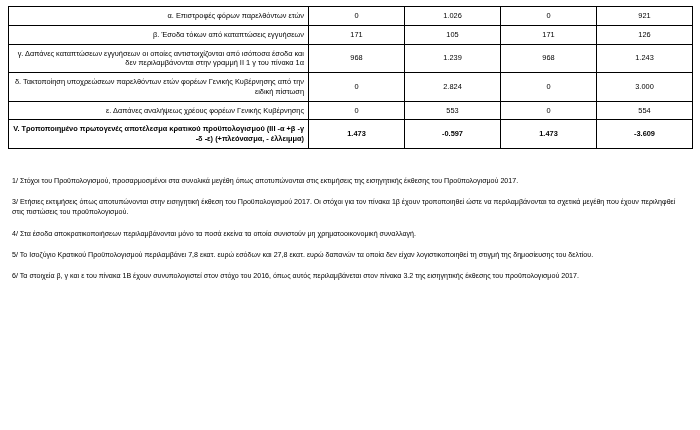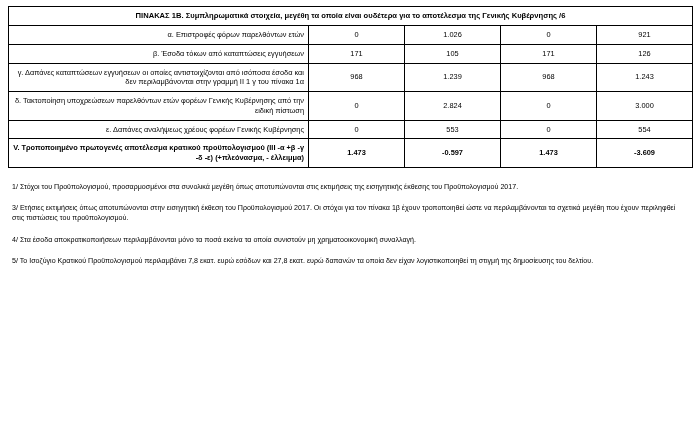--- a/index.html
+++ b/index.html
@@ -43,21 +43,21 @@
     text-align: right;
   }
   .num {
     text-align: center;
     white-space: nowrap;
   }
   .bold {
     font-weight: bold;
   }
   .notes {
-    margin-top: 14px;
+    margin-top: 27px;
     padding: 0 4px;
   }
   .note {
     font-size: 7.1px;
     line-height: 1.45;
     margin-bottom: 11px;
     text-align: left;
   }
   .note:last-child { margin-bottom: 0; }
   .col-desc { width: 300px; }
@@ -70,23 +70,20 @@
 
   <table class="maintable">
     <colgroup>
       <col class="col-desc">
       <col class="col-n">
       <col class="col-n">
       <col class="col-n">
       <col class="col-n">
     </colgroup>
     <tbody>
-      <tr>
-        <td class="title-cell" colspan="5">ΠΙΝΑΚΑΣ 1Β. Συμπληρωματικά στοιχεία, μεγέθη τα οποία είναι ουδέτερα για το αποτέλεσμα της Γενικής Κυβέρνησης   /6</td>
-      </tr>
 
       <tr>
         <td class="desc">α. Επιστροφές φόρων παρελθόντων ετών</td>
         <td class="num">0</td>
         <td class="num">1.026</td>
         <td class="num">0</td>
         <td class="num">921</td>
       </tr>
 
       <tr>
@@ -130,15 +127,16 @@
       </tr>
 
     </tbody>
   </table>
 
   <div class="notes">
     <div class="note">1/ Στόχοι του Προϋπολογισμού, προσαρμοσμένοι στα συνολικά μεγέθη όπως αποτυπώνονται στις εκτιμήσεις της εισηγητικής έκθεσης του Προϋπολογισμού 2017.</div>
     <div class="note">3/ Ετήσιες εκτιμήσεις όπως αποτυπώνονται στην εισηγητική έκθεση του Προϋπολογισμού 2017. Οι στόχοι για τον πίνακα 1β έχουν τροποποιηθεί ώστε να περιλαμβάνονται τα σχετικά μεγέθη που έχουν περιληφθεί στις πιστώσεις του προϋπολογισμού.</div>
     <div class="note">4/ Στα έσοδα αποκρατικοποιήσεων περιλαμβάνονται μόνο τα ποσά εκείνα τα οποία συνιστούν μη χρηματοοικονομική συναλλαγή.</div>
     <div class="note">5/ Το Ισοζύγιο Κρατικού Προϋπολογισμού περιλαμβάνει 7,8 εκατ. ευρώ εσόδων και 27,8 εκατ. ευρώ δαπανών τα οποία δεν είχαν λογιστικοποιηθεί τη στιγμή της δημοσίευσης του δελτίου.</div>
+    <div class="note">6/ Τα στοιχεία β, γ και ε του πίνακα 1Β έχουν συνυπολογιστεί στον στόχο του 2016, όπως αυτός περιλαμβάνεται στον πίνακα 3.2 της εισηγητικής έκθεσης του προϋπολογισμού 2017.</div>
   </div>
 
 </div>
 
 </body></html>

